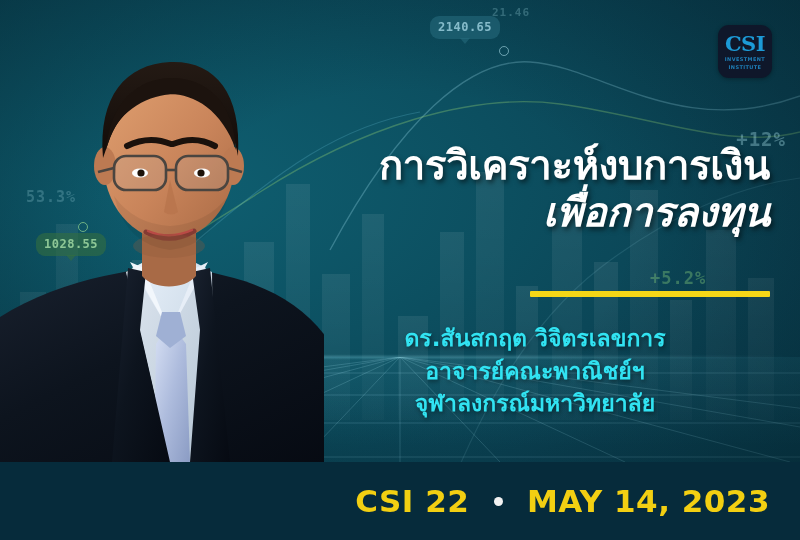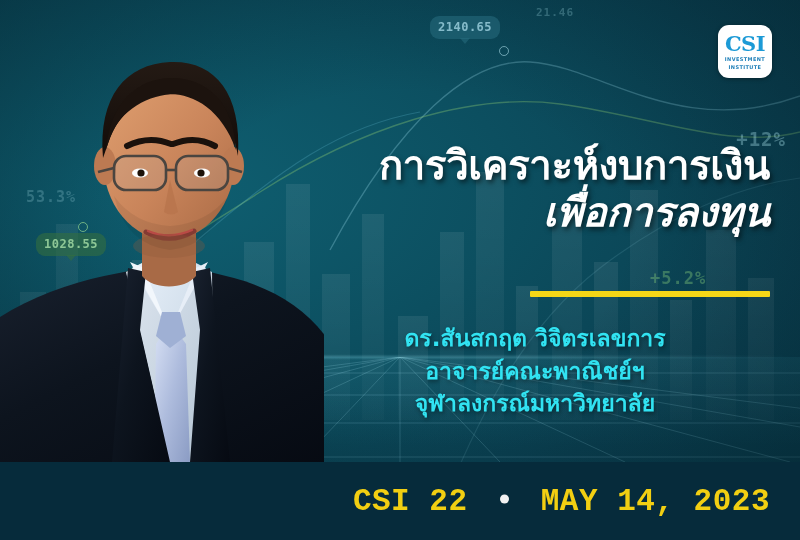--- a/index.html
+++ b/index.html
@@ -44,21 +44,21 @@
 
   .bg-label{
     position:absolute;
     font-family:"DejaVu Sans Mono","Liberation Mono",monospace;
     letter-spacing:1px;font-weight:bold;
     user-select:none;
   }
   .lbl-12  {right:14px;  top:128px; font-size:19px; color:rgba(150,205,215,.42);}
   .lbl-52  {left:650px;  top:268px; font-size:17px; color:rgba(126,196,118,.42);}
   .lbl-89  {left:26px;   top:188px; font-size:15px; color:rgba(150,205,215,.28);}
-  .lbl-21  {left:536px;  top:6px;   font-size:11px; color:rgba(150,205,215,.30);}
+  .lbl-21  {left:492px;  top:6px;   font-size:11px; color:rgba(150,205,215,.30);}
   .lbl-33  {left:118px;  top:326px; font-size:12px; color:rgba(150,205,215,.22);}
 
   
   .chip{
     position:absolute;padding:4px 8px 5px;border-radius:9px;
     font-family:"DejaVu Sans Mono","Liberation Mono",monospace;
     font-size:12px;font-weight:bold;letter-spacing:.5px;
   }
   .chip:after{
     content:"";position:absolute;left:50%;bottom:-5px;margin-left:-5px;
@@ -98,36 +98,35 @@
     text-align:center;color:#31e3f2;font-weight:bold;
     font-size:23px;line-height:1.42;
     text-shadow:1px 2px 4px rgba(0,0,0,.45);
   }
   .speaker span{display:block;}
 
   
   .footer{
     position:absolute;left:0;right:0;bottom:0;height:78px;
     background:#062b3b;
-    font-family:Liberation Mono, monospace;
   }
   .footer-text{
     position:absolute;right:30px;top:50%;transform:translateY(-50%);
     color:#f2cf12;font-weight:bold;font-size:31px;letter-spacing:.5px;
     white-space:nowrap;
   }
   .footer-text .bullet{
     display:inline-block;width:9px;height:9px;border-radius:50%;
     background:#f2f2f2;vertical-align:middle;margin:0 13px 4px;
   }
 
   
   .logo{
     position:absolute;right:28px;top:25px;width:54px;height:53px;
-    background:#ffffff;border-radius:11px;
+    background:#0f172a;border-radius:11px;
     box-shadow:0 1px 4px rgba(0,0,0,.35);
     display:flex;flex-direction:column;align-items:center;justify-content:center;
     padding-top:0;
   }
   .logo-csi{
     color:#1c9ad6;font-weight:bold;font-size:21px;letter-spacing:-.5px;line-height:1;
     font-family:"DejaVu Serif","Liberation Serif",serif;
   }
   .logo-sub1{color:#1e7fb8;font-size:5px;font-weight:bold;letter-spacing:.4px;line-height:1.5;margin-top:2px;}
   .logo-sub2{color:#1e7fb8;font-size:5px;font-weight:bold;letter-spacing:.4px;line-height:1.2;}

